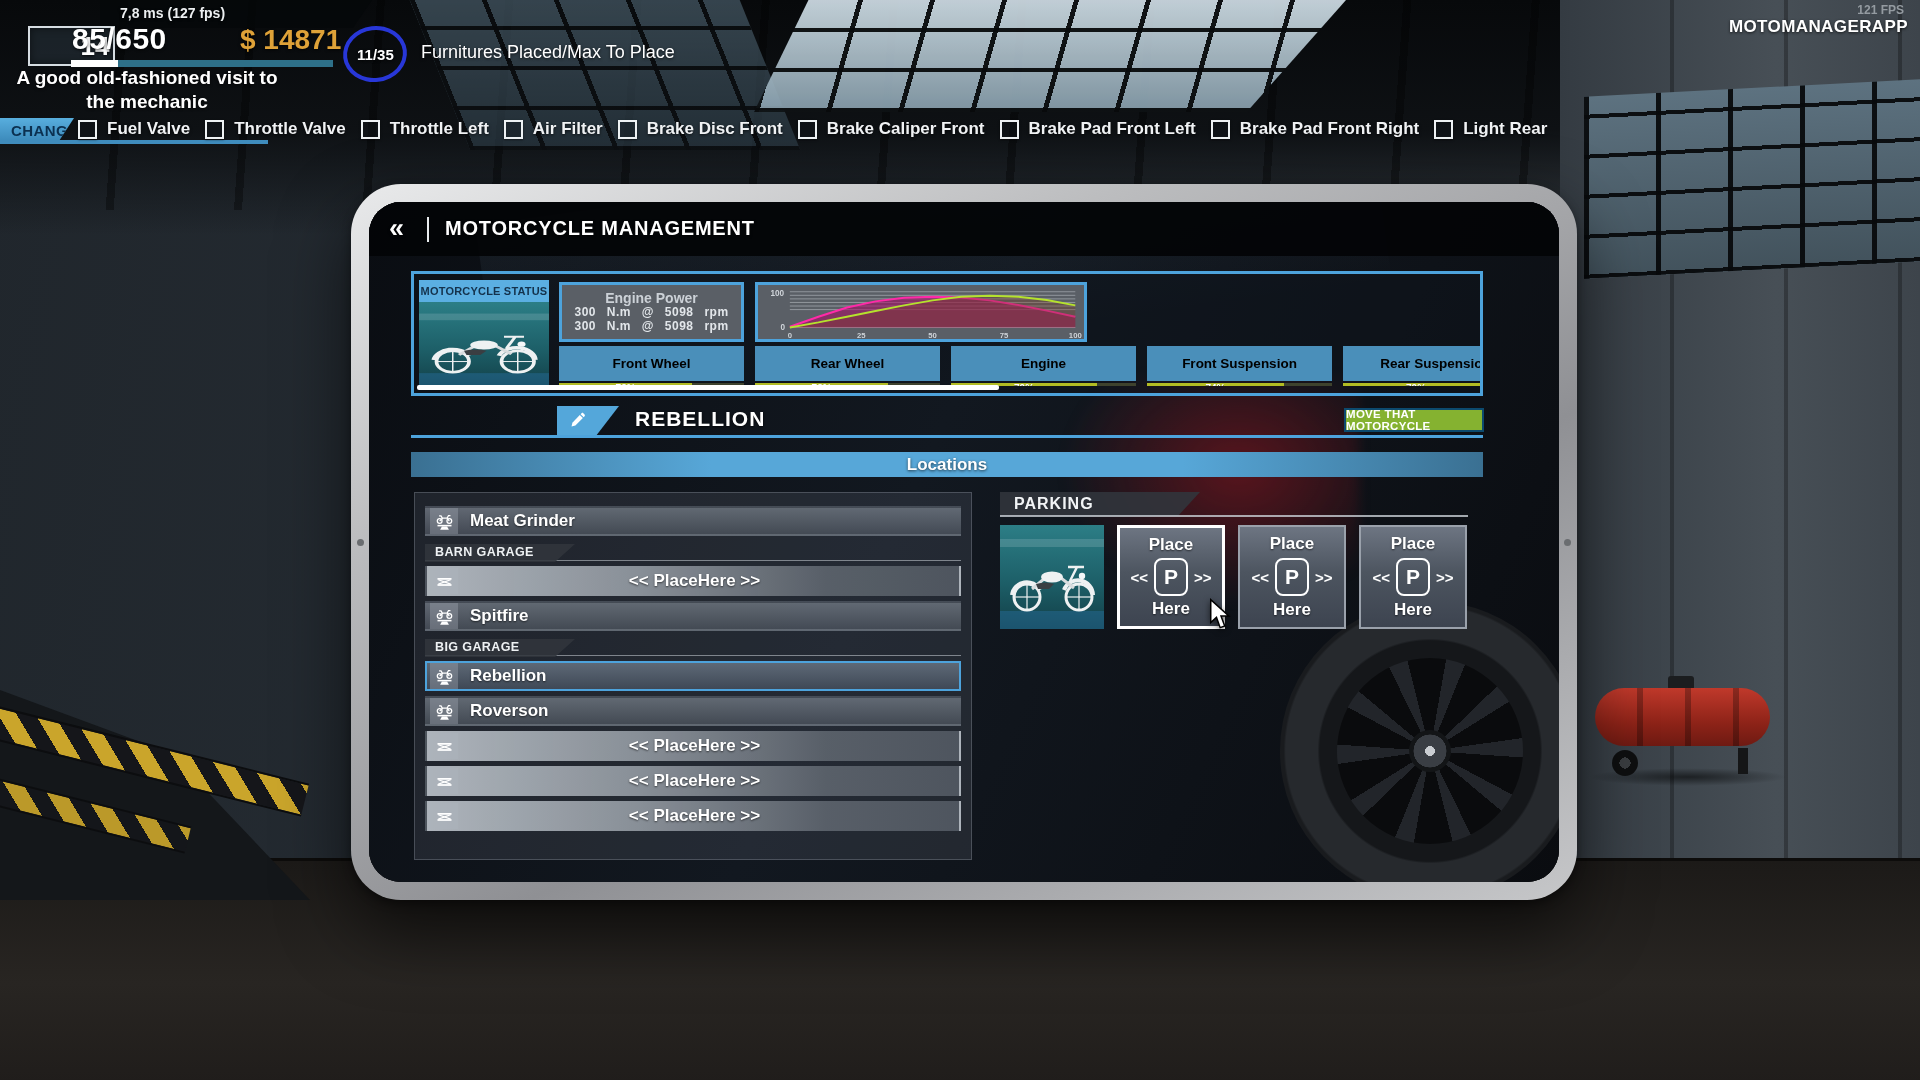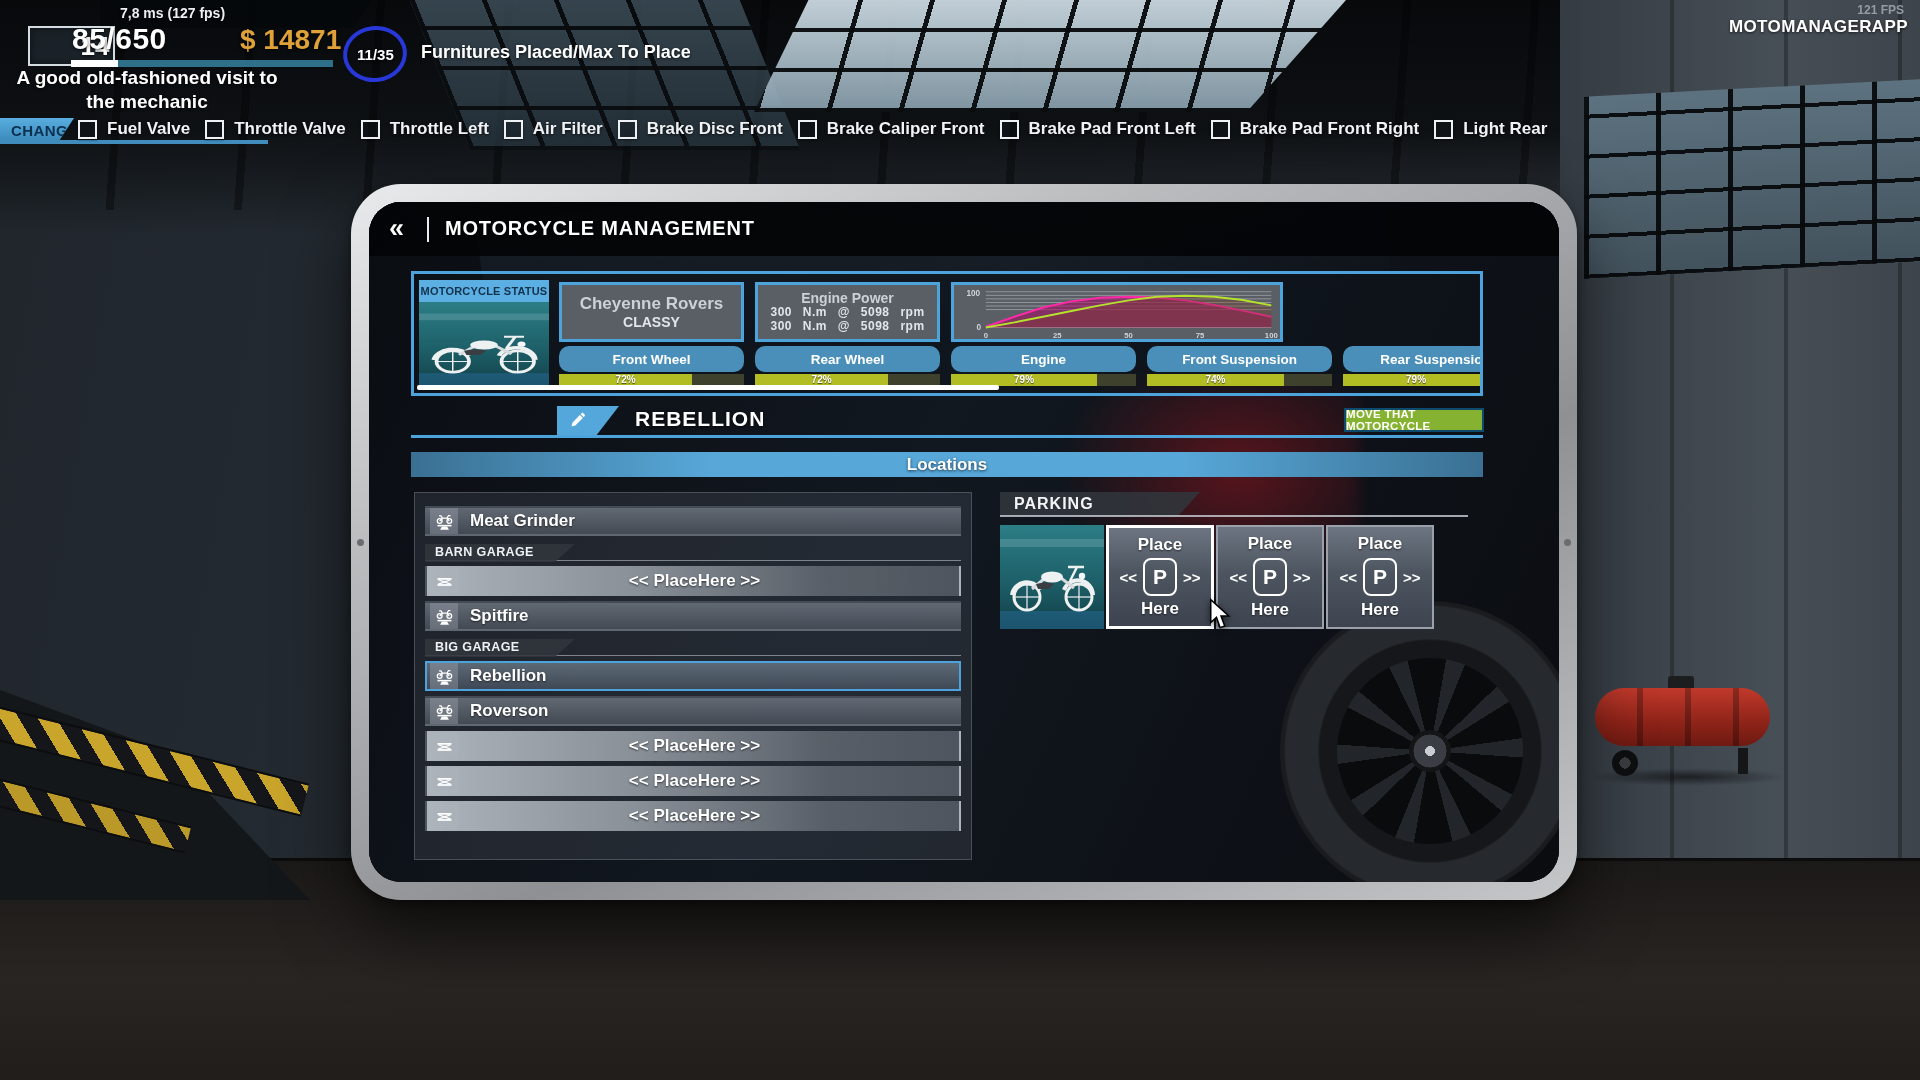--- a/index.html
+++ b/index.html
@@ -55,21 +55,21 @@
   .level-box{left:28px;top:26px;width:36px;height:36px;border:2px solid rgba(224,232,236,.95);
     background:rgba(38,50,58,.6);display:flex;align-items:center;justify-content:center;
     font-size:26px;font-weight:bold;box-shadow:inset 0 0 8px rgba(0,0,0,.5);padding-left:47px;}
   .xp-text{left:72px;top:22px;font-size:30px;font-weight:bold;letter-spacing:.5px;}
   .xp-bar{left:71px;top:60px;width:262px;height:7px;background:#2e7089;}
   .xp-fill{height:100%;background:#ffffff;}
   .money{left:240px;top:24px;font-size:28px;font-weight:bold;color:#dfa238;}
   .furn-circle{left:343px;top:26px;width:56px;height:48px;border:4px solid #2837d8;
     border-radius:50%;transform:rotate(-7deg);display:flex;align-items:center;justify-content:center;}
   .furn-count{font-size:15px;font-weight:bold;transform:rotate(7deg);}
-  .furn-label{left:421px;top:42px;font-size:18px;font-weight:bold;}
+  .furn-label{left:421px;top:42px;font-size:18px;font-weight:normal;}
   .job-title{left:14px;top:66px;width:266px;text-align:center;font-size:19px;font-weight:bold;line-height:1.27;}
   .change-tab{left:0;top:118px;width:74px;height:25px;
     background:linear-gradient(180deg,#58aede,#3a87b8);
     clip-path:polygon(0 0,100% 0,78% 100%,0 100%);
     display:flex;align-items:center;}
   .change-tab span{padding-left:11px;color:#0b3050;font-size:15px;font-weight:bold;letter-spacing:.4px;}
   .change-line{left:0;top:140px;width:268px;height:4px;background:#3f8cbd;}
   .checklist{left:78px;top:121px;display:flex;flex-direction:row;gap:15px;}
   .check-row{display:flex;align-items:center;height:16px;}
   .cbox{width:15px;height:15px;border:2px solid #eef2f4;background:rgba(18,24,30,.35);
@@ -113,22 +113,22 @@
   .cards{left:145px;top:8px;width:921px;height:60px;display:flex;gap:11px;}
   .card{width:185px;height:60px;box-sizing:border-box;border:3px solid #4da3dc;
     background:rgba(97,102,109,.92);display:flex;flex-direction:column;align-items:center;justify-content:center;}
   .card .c-title{font-size:17px;font-weight:bold;color:#ccd1d7;line-height:1.15;}
   .card .c-line{font-size:14px;font-weight:bold;color:#e2e6ea;line-height:1.15;}
   .card.small .c-title{font-size:14px;}
   .card.small .c-line{font-size:12px;word-spacing:7px;letter-spacing:.5px;}
   .card.chart{width:332px;flex:none;padding:0;}
   .parts{left:145px;top:72px;width:921px;height:40px;display:flex;gap:11px;overflow:hidden;}
   .part{width:185px;flex:none;}
-  .part-h{height:26px;background:#4a8fba;color:#ffffff;font-size:13.5px;font-weight:bold;
-    display:flex;align-items:center;justify-content:center;border-radius:10px;}
+  .part-h{height:35px;background:#4a8fba;color:#000000;font-size:13.5px;font-weight:bold;
+    display:flex;align-items:center;justify-content:center;}
   .part-bar{margin-top:2px;height:12px;background:#3e422d;position:relative;}
   .part-fill{height:100%;background:#b2bc23;position:relative;}
   .part-pct{position:absolute;top:0;left:0;width:100%;height:12px;line-height:12px;
     text-align:center;font-size:10px;font-weight:bold;color:#fff;text-shadow:0 1px 1px rgba(0,0,0,.6);}
   .scroll-thumb{left:3px;bottom:3px;width:582px;height:5px;background:#fff;border-radius:2px;}
 
   .pencil-tab{left:188px;top:204px;width:62px;height:29px;background:#54a7da;
     clip-path:polygon(0 0,100% 0,64% 100%,0 100%);display:flex;align-items:center;}
   .pencil-tab svg{margin-left:12px;}
   .bike-name{left:266px;top:205px;font-size:21px;font-weight:bold;letter-spacing:1px;}
@@ -154,21 +154,21 @@
   .loc-row .loc-label{font-size:17px;font-weight:bold;text-shadow:0 1px 2px rgba(0,0,0,.6);}
   .loc-row.selected{border-color:#4da3dc;background:linear-gradient(180deg,rgba(100,112,126,.9),rgba(66,76,90,.9));}
   .loc-row.empty{background:linear-gradient(90deg,rgba(185,192,199,.92) 0%,rgba(150,157,165,.88) 40%,rgba(100,107,116,.82) 75%,rgba(88,95,104,.82) 100%);}
   .loc-row.empty .icon-box{background:rgba(172,179,187,.6);}
   .loc-row.empty .loc-label{flex:1;text-align:center;margin-right:40px;}
 
   .park-tab{left:631px;top:290px;width:200px;height:24px;background:rgba(49,54,60,.88);
     clip-path:polygon(0 0,100% 0,calc(100% - 22px) 100%,0 100%);display:flex;align-items:center;}
   .park-tab span{padding-left:14px;font-size:16px;font-weight:bold;letter-spacing:1px;color:#f2f4f6;}
   .park-line{left:631px;top:313px;width:468px;height:2px;background:rgba(200,206,212,.8);}
-  .park-row{left:631px;top:323px;display:flex;gap:2px;}
+  .park-row{left:631px;top:323px;display:flex;gap:13px;}
   .park-thumb{width:104px;height:104px;flex:none;}
   .slot{width:108px;height:104px;box-sizing:border-box;border:2px solid #9aa1ab;
     background:linear-gradient(180deg,#6d7582 0%,#4d5560 45%,#3d4450 100%);
     display:flex;flex-direction:column;align-items:center;justify-content:space-between;
     padding:7px 0;cursor:default;}
   .slot.hovered{border:3px solid #ffffff;}
   .slot .s-top,.slot .s-bot{font-size:17px;font-weight:bold;text-shadow:0 1px 2px rgba(0,0,0,.6);}
   .slot .s-mid{display:flex;align-items:center;gap:6px;font-size:15px;font-weight:bold;}
   .slot .p-box{width:30px;height:34px;border:2.5px solid #fff;border-radius:8px;
     display:flex;align-items:center;justify-content:center;font-size:21px;font-weight:bold;}
@@ -305,24 +305,20 @@
 <path d="M12 70 A15 15 0 0 1 40 65" fill="none" stroke="#eef1f2" stroke-width="4"></path>
 <path d="M64 65 A15 15 0 0 1 93 70" fill="none" stroke="#eef1f2" stroke-width="4"></path>
 <path d="M32 64 L45 53 L61 53 L74 63" fill="none" stroke="#d8dcde" stroke-width="3"></path>
 <ellipse cx="52" cy="52" rx="11" ry="5.5" fill="#eef1f2"></ellipse>
 <path d="M36 59 Q46 56 54 59 L49 64 L38 64 Z" fill="#3a3e42"></path>
 <path d="M70 56 L77 42 M68 42 L84 42" stroke="#eef1f2" stroke-width="2.5" fill="none"></path>
 <circle cx="82" cy="51" r="3.2" fill="#f5f7f8"></circle>
             </svg></div>
         <div class="abs cards">
 
-        <div class="card">
-              <div class="c-title">Cheyenne Rovers</div>
-              <div class="c-line">CLASSY</div>
-            </div>
             <div class="card small">
               <div class="c-title">Engine Power</div>
               <div class="c-line">300 N.m @ 5098 rpm</div>
               <div class="c-line">300 N.m @ 5098 rpm</div>
             </div>
             <div class="card chart">
               <svg width="326" height="54" viewBox="0 0 332 56">
                 <line x1="30" y1="7.0" x2="326" y2="7.0" stroke="#c3c8cd" stroke-width="0.9" opacity="0.6"></line>
                 <line x1="30" y1="10.7" x2="326" y2="10.7" stroke="#c3c8cd" stroke-width="0.9" opacity="0.6"></line>
                 <line x1="30" y1="14.4" x2="326" y2="14.4" stroke="#c3c8cd" stroke-width="0.9" opacity="0.6"></line>

